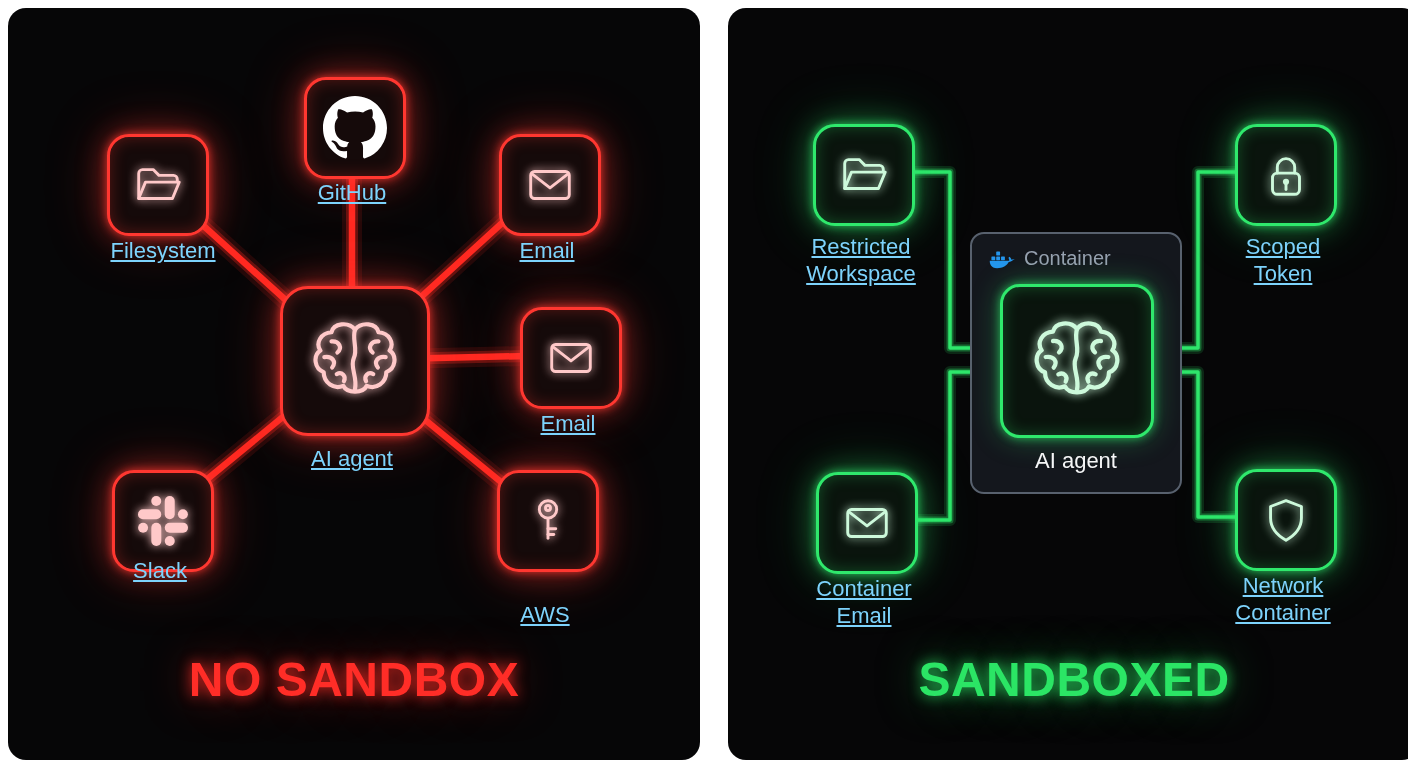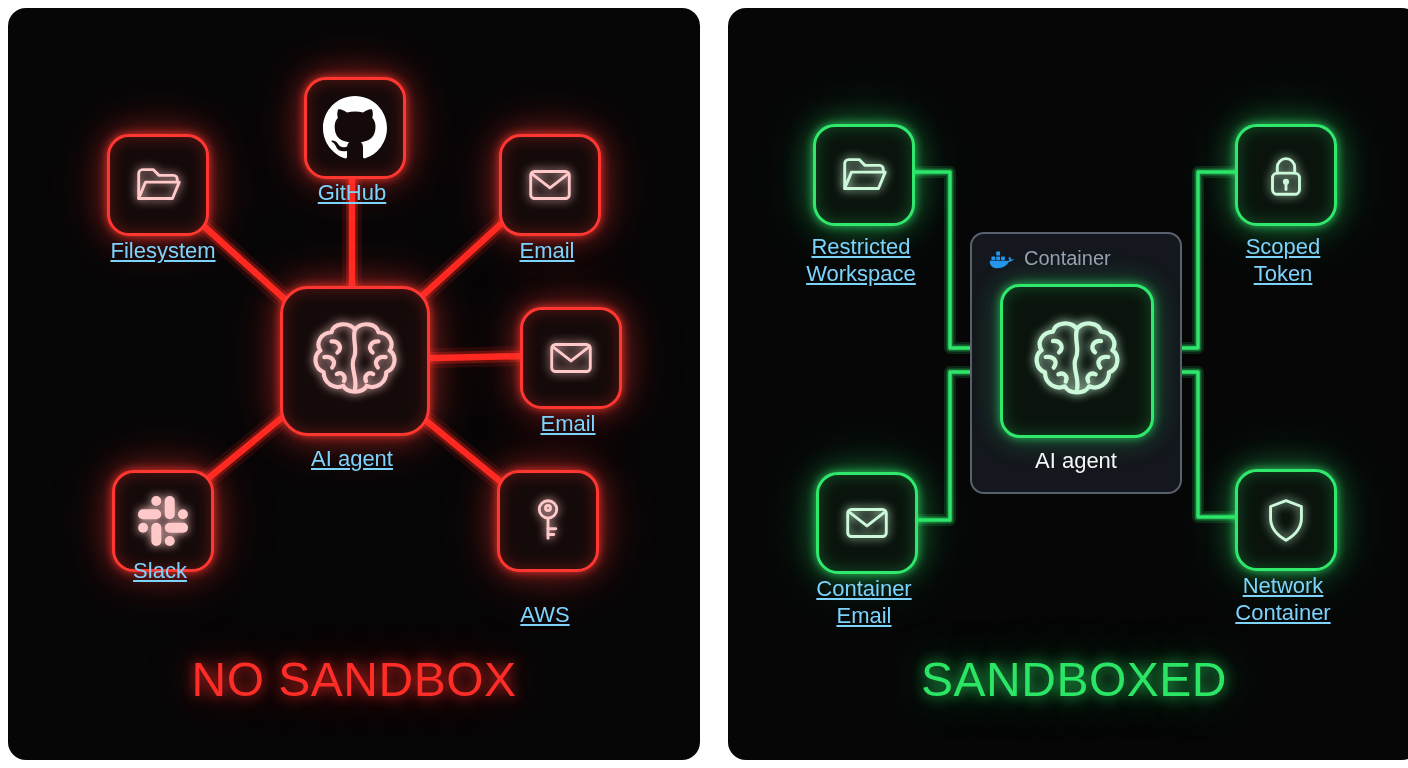--- a/index.html
+++ b/index.html
@@ -41,21 +41,21 @@
   .agent-box .icon{width:94px;height:94px;}
 
   .label{
     position:absolute;z-index:3;color:#7dd3fc;font-size:22px;line-height:1.22;
     text-align:center;
     text-decoration:underline;
   }
 
   .title{
     position:absolute;left:0;right:0;top:644px;z-index:3;text-align:center;
-    font-size:48px;font-weight:400;letter-spacing:.5px;
+    font-size:48px;font-weight:700;letter-spacing:.5px;
   }
   #left-title{
     color:#ff2d27;
     text-shadow:0 0 14px rgba(255,45,39,.9),0 0 44px rgba(255,45,39,.5);
   }
   #right-title{
     color:#2be565;
     text-shadow:0 0 14px rgba(43,229,101,.9),0 0 44px rgba(43,229,101,.5);
   }
 

